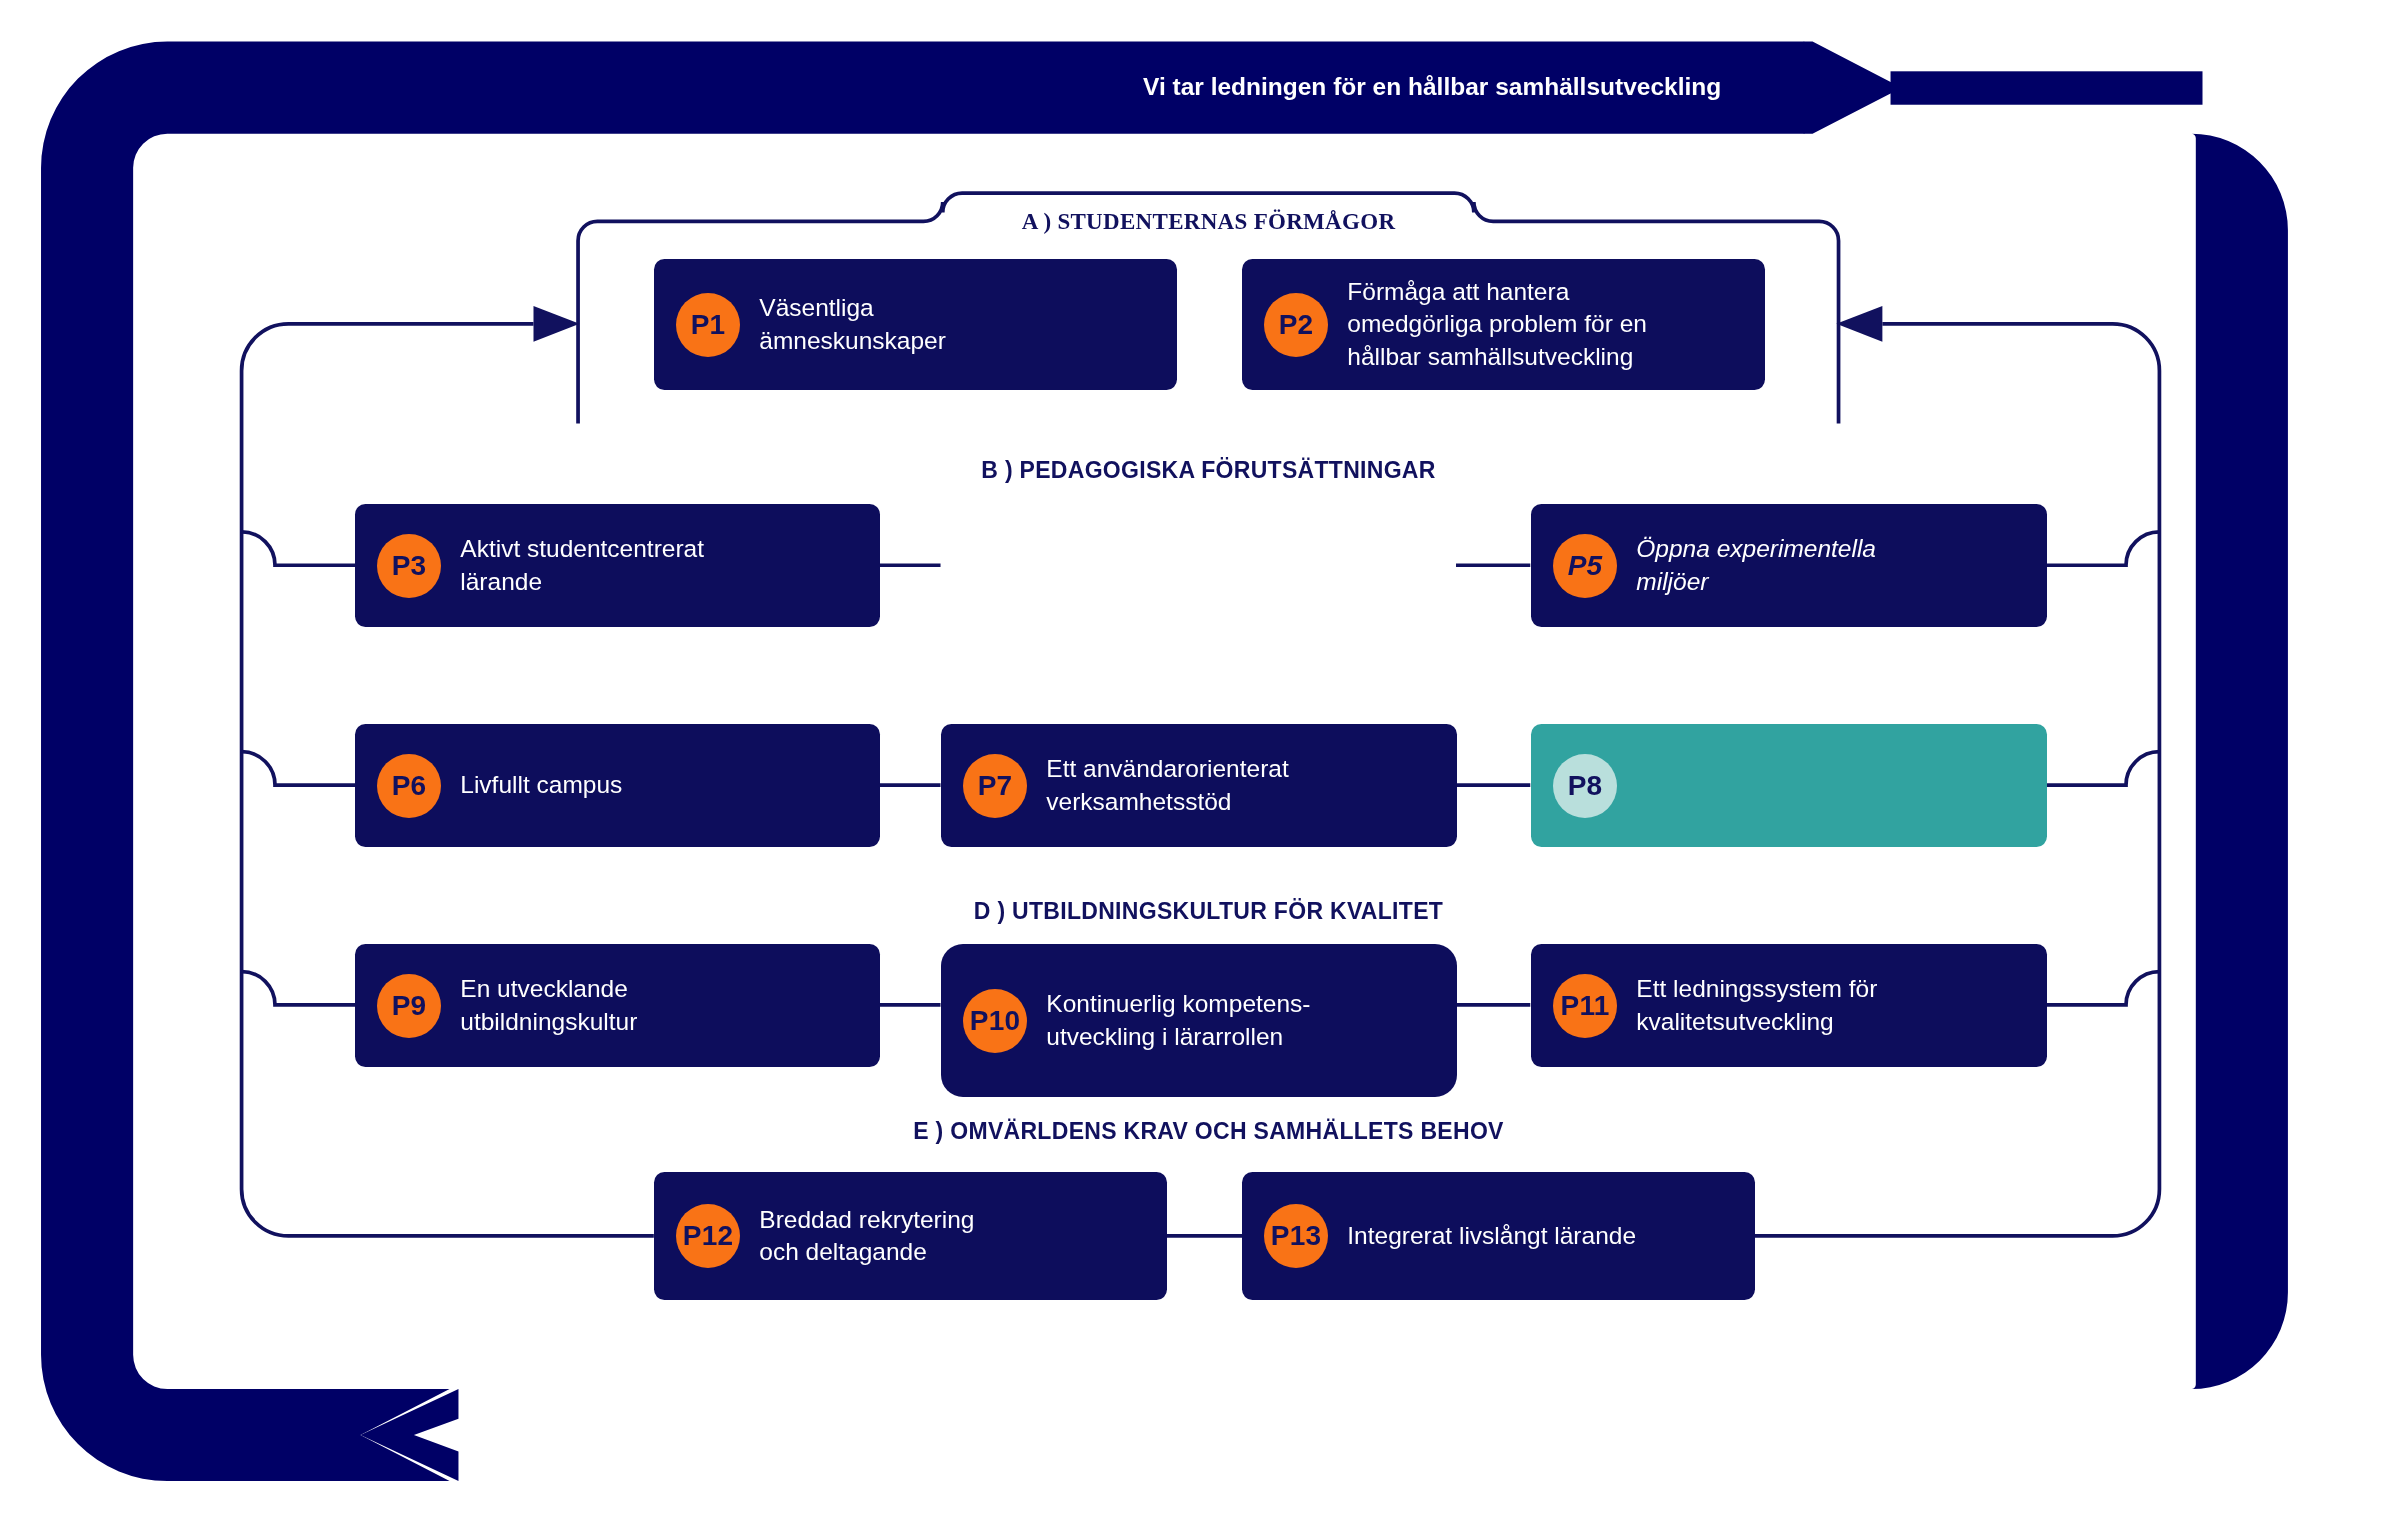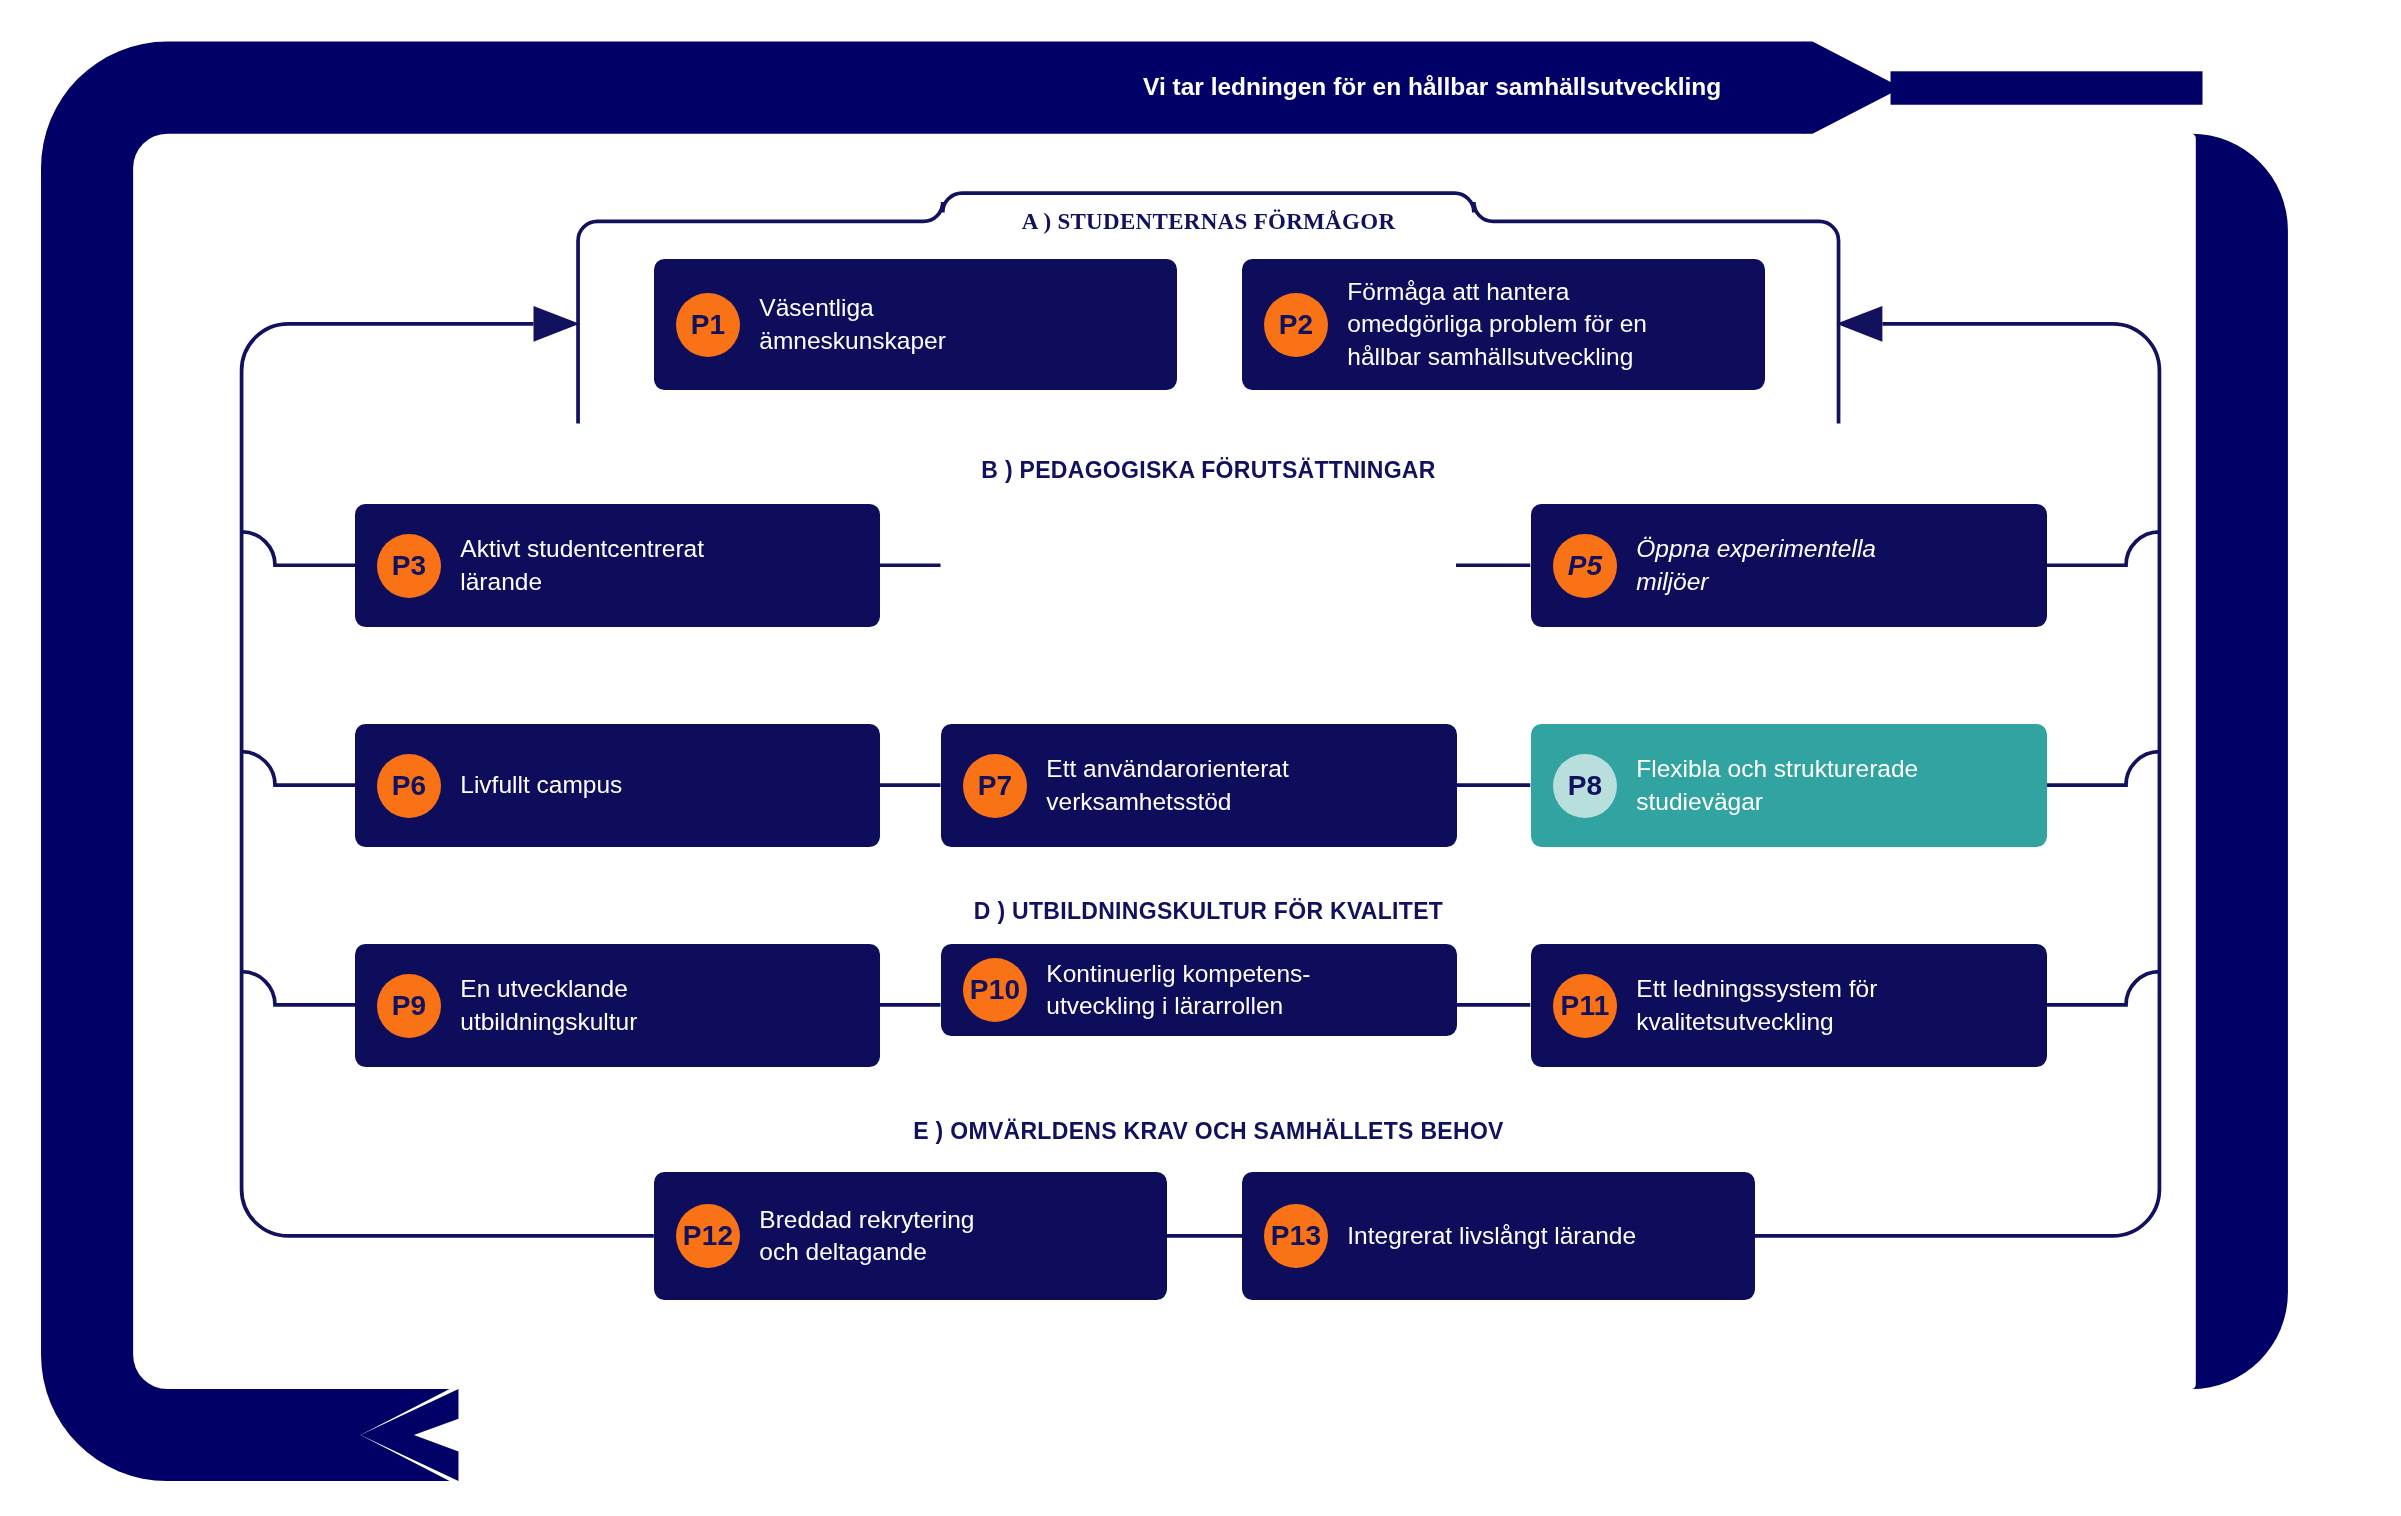--- a/index.html
+++ b/index.html
@@ -209,28 +209,27 @@
   <div class="card" style="left:355px; top:724px; width:525px; height:123px;">
     <div class="badge">P6</div>
     <div class="card-label">Livfullt campus</div>
   </div>
   <div class="card" style="left:941px; top:724px; width:516px; height:123px;">
     <div class="badge">P7</div>
     <div class="card-label">Ett användarorienterat<br>verksamhetsstöd</div>
   </div>
   <div class="card teal" style="left:1531px; top:724px; width:516px; height:123px;">
     <div class="badge">P8</div>
-    <div class="card-label">Flexibla och strukturerade<br>studievägar</div>
   </div>
 
   <div class="card" style="left:355px; top:944px; width:525px; height:123px;">
     <div class="badge">P9</div>
     <div class="card-label">En utvecklande<br>utbildningskultur</div>
   </div>
-  <div class="card" style="left:941px; top:944px; width:516px; height:92px;">
+  <div class="card" style="left:941px; top:944px; width:516px; height:153px;border-radius:22px;">
     <div class="badge">P10</div>
     <div class="card-label">Kontinuerlig kompetens-<br>utveckling i lärarrollen</div>
   </div>
   <div class="card" style="left:1531px; top:944px; width:516px; height:123px;">
     <div class="badge">P11</div>
     <div class="card-label">Ett ledningssystem för<br>kvalitetsutveckling</div>
   </div>
 
   <div class="card" style="left:654px; top:1172px; width:513px; height:128px;">
     <div class="badge">P12</div>

